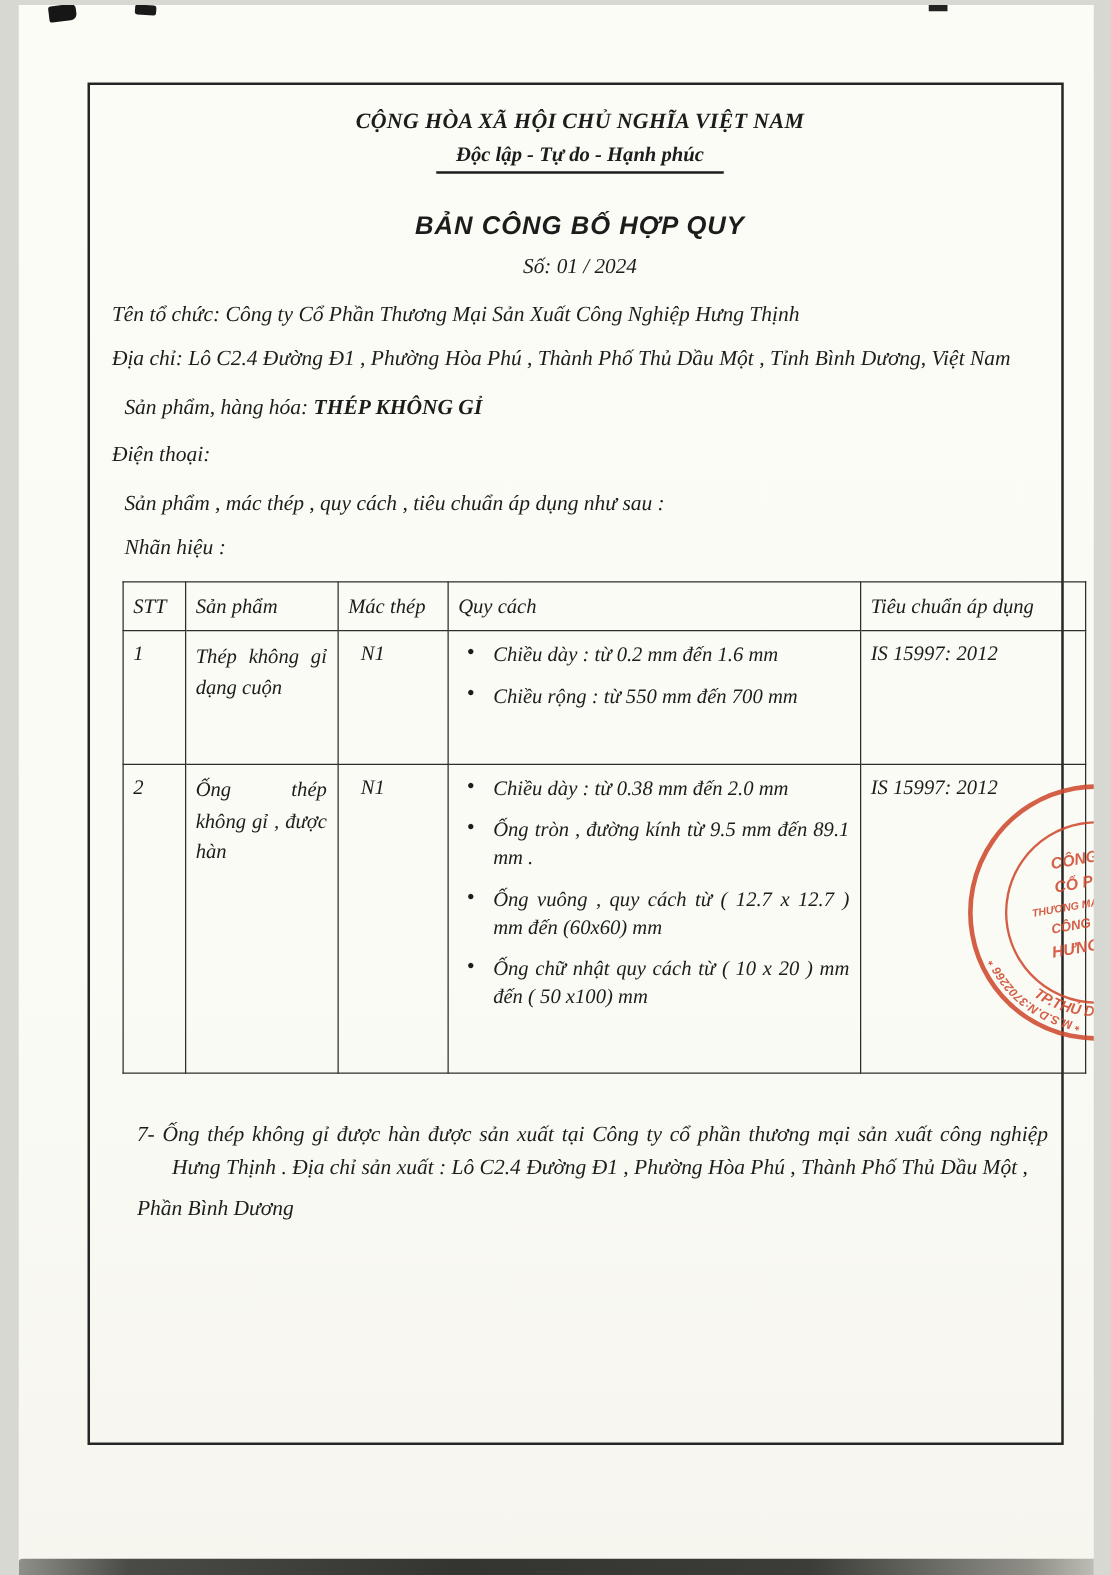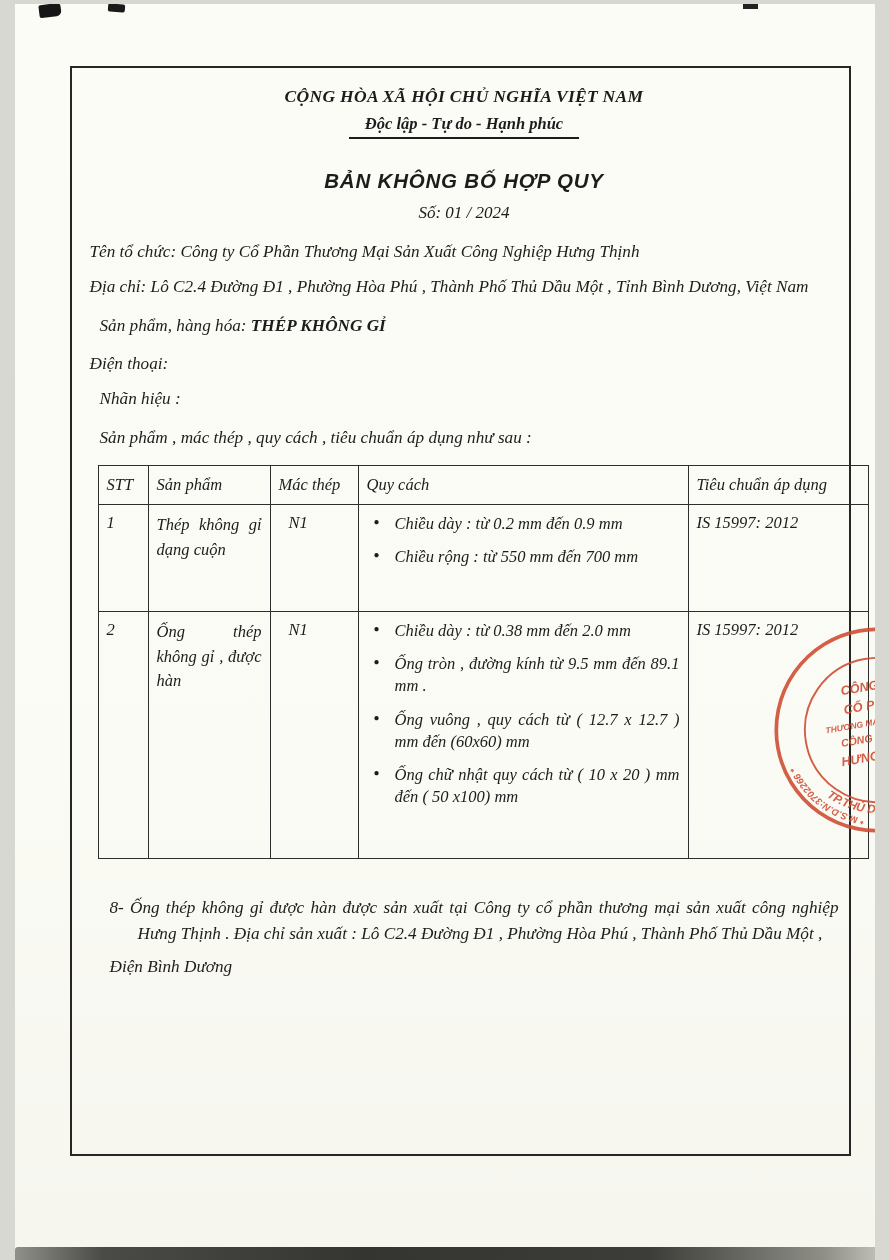--- a/index.html
+++ b/index.html
@@ -77,32 +77,32 @@
   <div class="art3"></div>
 
   <div class="frame">
     <div class="content">
 
       <div class="header-national">CỘNG HÒA XÃ HỘI CHỦ NGHĨA VIỆT NAM</div>
       <div class="motto-wrap">
         <span class="header-motto">Độc lập - Tự do - Hạnh phúc</span>
       </div>
 
-      <div class="doc-title">BẢN KHÔNG BỐ HỢP QUY</div>
+      <div class="doc-title">BẢN CÔNG BỐ HỢP QUY</div>
       <div class="doc-number">Số: 01 / 2024</div>
 
       <div class="para first-para">Tên tổ chức: Công ty Cổ Phần Thương Mại Sản Xuất Công Nghiệp Hưng Thịnh</div>
       <div class="para">Địa chỉ: Lô C2.4 Đường Đ1 , Phường Hòa Phú , Thành Phố Thủ Dầu Một , Tỉnh Bình Dương, Việt Nam</div>
       <div class="para indent1 spaced">
         <span>Sản phẩm, hàng hóa: </span><span class="product-value">THÉP KHÔNG GỈ</span>
       </div>
 
       <div class="para spaced">Điện thoại:</div>
+      <div class="para indent1 spaced">Sản phẩm , mác thép , quy cách , tiêu chuẩn áp dụng như sau :</div>
       <div class="para indent1">Nhãn hiệu :</div>
-      <div class="para indent1 spaced">Sản phẩm , mác thép , quy cách , tiêu chuẩn áp dụng như sau :</div>
 
       <div class="table-wrap">
         <table class="product-table">
           <colgroup>
             <col class="col-stt">
               <col class="col-prod">
               <col class="col-grade">
               <col class="col-spec">
               <col class="col-std">
           </colgroup>
@@ -115,21 +115,21 @@
               <th>Tiêu chuẩn áp dụng</th>
             </tr>
           </thead>
           <tbody>
             <tr class="row-1">
               <td class="c-stt">1</td>
               <td class="c-prod">Thép không gỉ dạng cuộn</td>
               <td class="c-grade">N1</td>
               <td>
                 <ul class="specs">
-                  <li>Chiều dày : từ 0.2 mm đến 0.9 mm</li>
+                  <li>Chiều dày : từ 0.2 mm đến 1.6 mm</li>
                   <li>Chiều rộng : từ 550 mm đến 700 mm</li>
                 </ul>
               </td>
               <td>IS 15997: 2012</td>
             </tr>
             <tr class="row-2">
               <td class="c-stt">2</td>
               <td class="c-prod">Ống thép không gỉ , được hàn</td>
               <td class="c-grade">N1</td>
               <td>
@@ -140,22 +140,22 @@
                   <li>Ống chữ nhật quy cách từ ( 10 x 20 ) mm đến ( 50 x100) mm</li>
                 </ul>
               </td>
               <td>IS 15997: 2012</td>
             </tr>
           </tbody>
         </table>
       </div>
 
       <div class="notes">
-        <div class="note note2">8-  Ống thép không gỉ được hàn được sản xuất tại Công ty cổ phần thương mại sản xuất công nghiệp Hưng Thịnh . Địa chỉ sản xuất : Lô C2.4 Đường Đ1 , Phường Hòa Phú , Thành Phố Thủ Dầu Một ,</div>
-        <div class="province">Điện Bình Dương</div>
+        <div class="note note2">7-  Ống thép không gỉ được hàn được sản xuất tại Công ty cổ phần thương mại sản xuất công nghiệp Hưng Thịnh . Địa chỉ sản xuất : Lô C2.4 Đường Đ1 , Phường Hòa Phú , Thành Phố Thủ Dầu Một ,</div>
+        <div class="province">Phần Bình Dương</div>
       </div>
 
     </div>
   </div>
 
   <div class="stamp">
     <svg viewBox="0 0 200 200">
       <defs>
         <path id="arc-left" d="M 100 184 A 84 84 0 0 1 16 100 A 84 84 0 0 1 100 16"></path>
         <path id="arc-bottom" d="M 28 133 A 80 80 0 0 0 172 133"></path>

